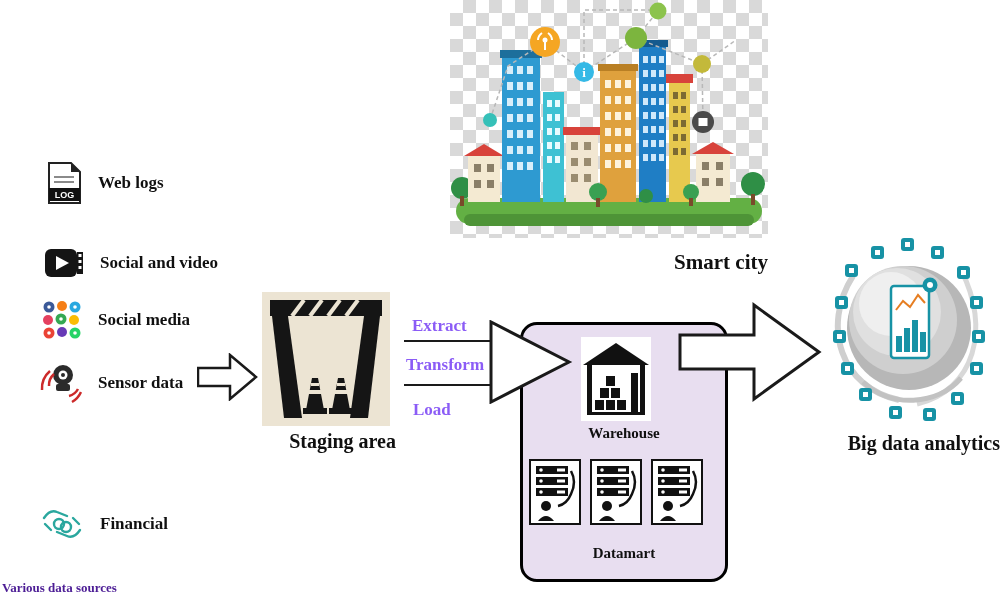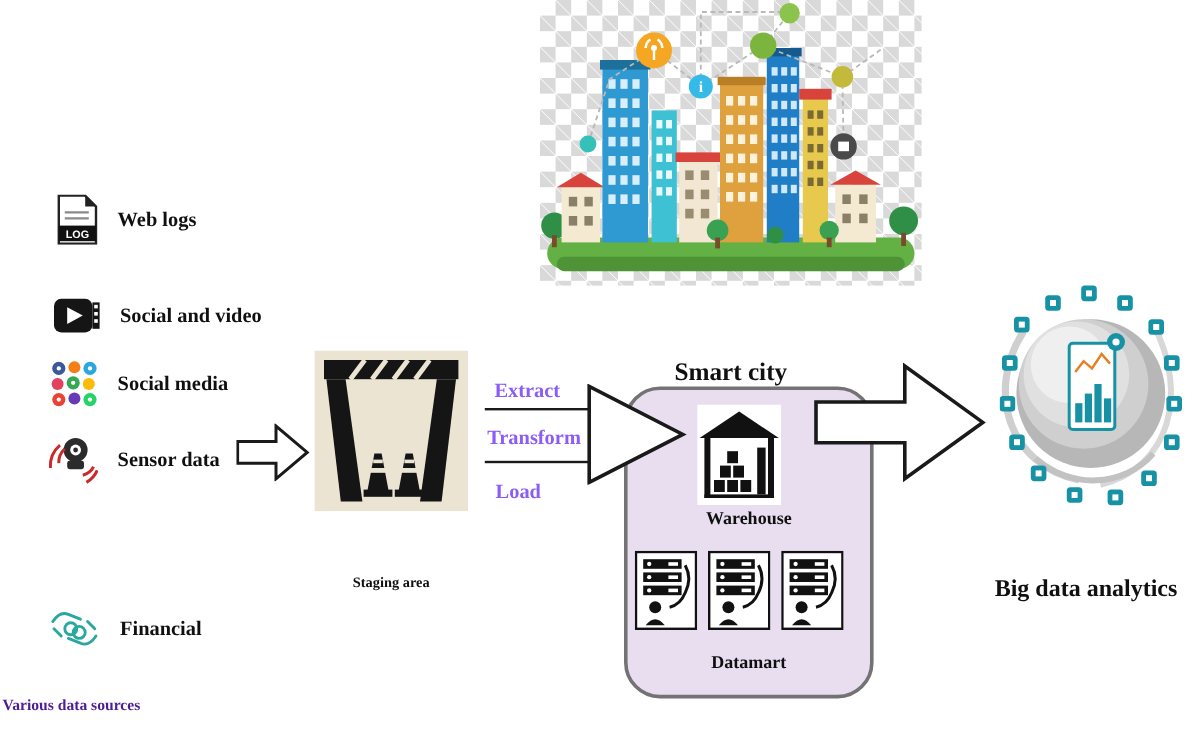--- a/index.html
+++ b/index.html
@@ -12,26 +12,26 @@
   .src-row .lbl { font-size: 17px; white-space: nowrap; font-family: Liberation Serif, serif; }
   .sources-title { position: absolute; left: 2px; top: 580px; font-size: 13px; font-weight: bold; color: #4c1d95; }
   .checker {
     background-color: #fff;
     background-image:
       linear-gradient(45deg, #d9d9d9 25%, transparent 25%, transparent 75%, #d9d9d9 75%),
       linear-gradient(45deg, #d9d9d9 25%, transparent 25%, transparent 75%, #d9d9d9 75%);
     background-size: 26px 26px;
     background-position: 0 0, 13px 13px;
   }
-  .caption { position: absolute; text-align: center; font-weight: bold; color: #101010; margin-top: 48px; }
+  .caption { position: absolute; text-align: right; font-weight: bold; color: #101010; }
   .shaft-line { position: absolute; height: 0; border-top: 2px solid #1a1a1a; }
   .etl-word { position: absolute; font-size: 17px; font-weight: bold; color: #8b5cf6; }
   .purple-box {
     position: absolute; left: 520px; top: 322px; width: 208px; height: 260px;
-    background: #e8def0; border: 3px solid #737373; border-radius: 30px; z-index: 1;
+    background: #e8def0; border: 3px solid #000000; border-radius: 17px; z-index: 1;
   }
   .wd-caption { position: absolute; left: 0; width: 100%; text-align: center; font-size: 15px; font-weight: bold; color: #101010; }
   .dm-row { position: absolute; left: 6px; top: 134px; width: 174px; display: flex; justify-content: space-between; }
   .arrow { z-index: 5; }
 </style>
 </head>
 <body>
 
 <div id="canvas">
 
@@ -311,21 +311,21 @@
       <rect x="49" y="91" width="8" height="3" fill="#ece4d3"></rect>
       <rect x="41" y="116" width="24" height="6" fill="#151515"></rect>
     </g>
     <g>
       <polygon points="70,118 88,118 82,86 76,86" fill="#151515"></polygon>
       <rect x="72.5" y="98" width="13" height="4" fill="#ece4d3"></rect>
       <rect x="75" y="91" width="8" height="3" fill="#ece4d3"></rect>
       <rect x="67" y="116" width="24" height="6" fill="#151515"></rect>
     </g>
   </svg>
-  <div class="caption" style="left:256px; top:430px; width:140px; font-size:12px;">Staging area</div>
+  <div class="caption" style="left:256px; top:430px; width:140px; font-size:20px;">Staging area</div>
 
   <div class="etl-word" style="left:412px; top:316px;">Extract</div>
   <div class="shaft-line" style="left:404px; top:340px; width:90px;"></div>
   <div class="etl-word" style="left:406px; top:355px;">Transform</div>
   <div class="shaft-line" style="left:404px; top:384px; width:90px;"></div>
   <div class="etl-word" style="left:413px; top:400px;">Load</div>
   <svg class="abs arrow" style="left:489px; top:320px; width:84px; height:84px;" viewBox="0 0 84 84">
     <polygon points="2,2 2,82 80,42" fill="#ffffff" stroke="#1a1a1a" stroke-width="3"></polygon>
   </svg>
 

